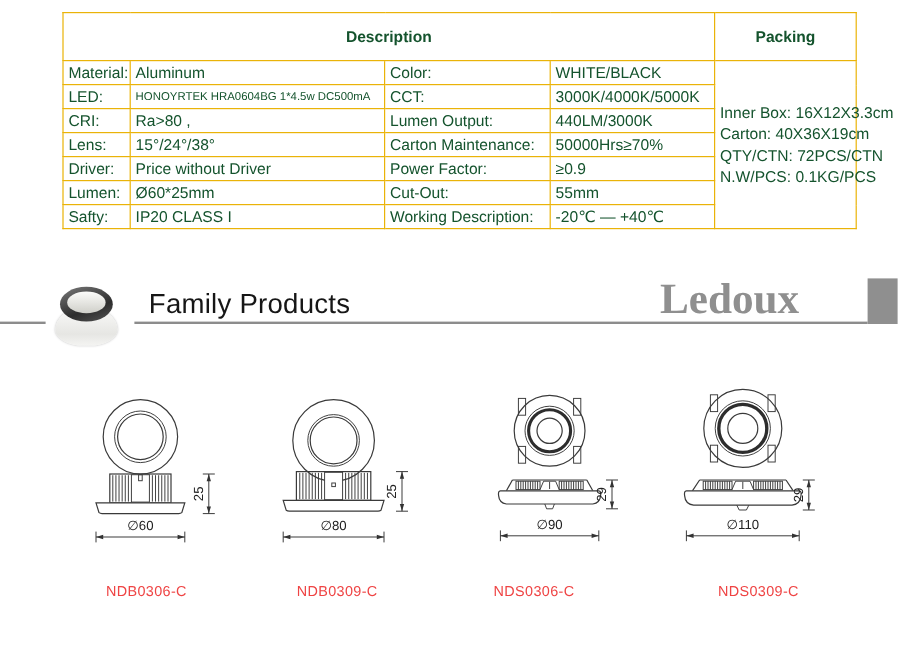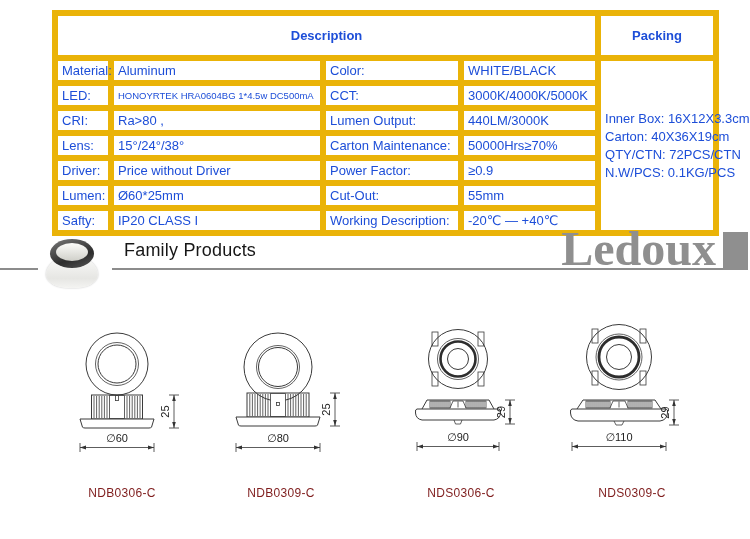--- a/index.html
+++ b/index.html
@@ -1,34 +1,34 @@
 <!DOCTYPE html>
 <html><head>
 <meta charset="utf-8">
 <style>
   html,body{margin:0;padding:0;background:#ffffff;}
   .page{position:relative;width:750px;height:539px;background:#ffffff;overflow:hidden;
         font-family:"Liberation Sans","DejaVu Sans",sans-serif;color:#111;}
 
   
   .spec-table{position:absolute;left:52px;top:10px;border-collapse:collapse;table-layout:fixed;width:661px;}
-  .spec-table td{border:6px solid #eab308;font-size:13px;height:19px;line-height:19px;
-                 padding:0 4px;white-space:nowrap;vertical-align:middle;color:#1d4ed8;}
+  .spec-table td{border:1px solid #eab308;font-size:13px;height:19px;line-height:19px;
+                 padding:0 4px;white-space:nowrap;vertical-align:middle;color:#14532d;}
   .spec-table tr.hdr td{height:39px;font-weight:bold;text-align:center;font-size:13px;}
   .spec-table td.small-val{font-size:9.5px;}
   .packing-cell{vertical-align:middle;}
   .packing-cell div{font-size:13px;line-height:18px;white-space:nowrap;overflow:visible;}
 
   
   .rule-left{position:absolute;left:0;top:268px;width:38px;height:2px;background:#8c8c8c;}
   .rule-main{position:absolute;left:112px;top:268px;width:611px;height:2px;background:#8c8c8c;}
-  .fam-title{position:absolute;left:124px;top:240px;font-size:18px;letter-spacing:0.2px;color:#161616;}
-  .brand{position:absolute;left:500px;top:229px;width:216px;text-align:right;
+  .fam-title{position:absolute;left:124px;top:240px;font-size:23px;letter-spacing:0.2px;color:#161616;}
+  .brand{position:absolute;left:500px;top:229px;width:216px;text-align:center;
          font-family:"Liberation Serif","DejaVu Serif",serif;font-weight:bold;
-         font-size:48px;line-height:40px;color:#8f8f8f;}
+         font-size:36px;line-height:40px;color:#8f8f8f;}
   .brand-block{position:absolute;left:723px;top:232px;width:25px;height:38px;background:#8f8f8f;}
 
   
   .photo{position:absolute;left:40px;top:234px;width:66px;height:58px;}
   .photo-base{position:absolute;left:6px;top:22px;width:52px;height:32px;
               border-radius:50% 50% 46% 46%/60% 60% 42% 42%;
               background:linear-gradient(#fbfbfa,#e6e6e3 70%,#f4f4f2);
               box-shadow:0 0 2px rgba(0,0,0,0.28);}
   .photo-ring{position:absolute;left:10px;top:5px;width:44px;height:29px;border-radius:50%;
               background:linear-gradient(160deg,#7a7a7a,#2d2d2d 62%,#565656);}
@@ -36,22 +36,22 @@
               background:linear-gradient(#fcfcfa,#cfcfc9);}
 
   
   .drawings{position:absolute;left:0;top:300px;width:750px;height:170px;}
   .drawings .ln{stroke:#3a3a3a;stroke-width:1;fill:none;}
   .drawings .thin{stroke:#3a3a3a;stroke-width:0.8;fill:none;}
   .drawings .dim{stroke:#333;stroke-width:0.8;fill:none;}
   .drawings .dimfill{fill:#333;stroke:none;}
   .drawings text{font-family:"Liberation Sans","DejaVu Sans",sans-serif;font-size:11px;fill:#222;}
   .model{position:absolute;top:486px;width:130px;text-align:center;font-size:12px;
-         color:#7f1d1d;letter-spacing:0.3px;}
-  .model-1{left:57px;} .model-2{left:216px;} .model-3{left:396px;} .model-4{left:567px;}
+         color:#ef4444;letter-spacing:0.3px;}
+  .model-1{left:57px;} .model-2{left:216px;} .model-3{left:380px;} .model-4{left:567px;}
 </style>
 </head>
 <body>
 
 <div class="page">
 
   <table class="spec-table">
     <colgroup>
       <col style="width:56px">
         <col style="width:212px">

